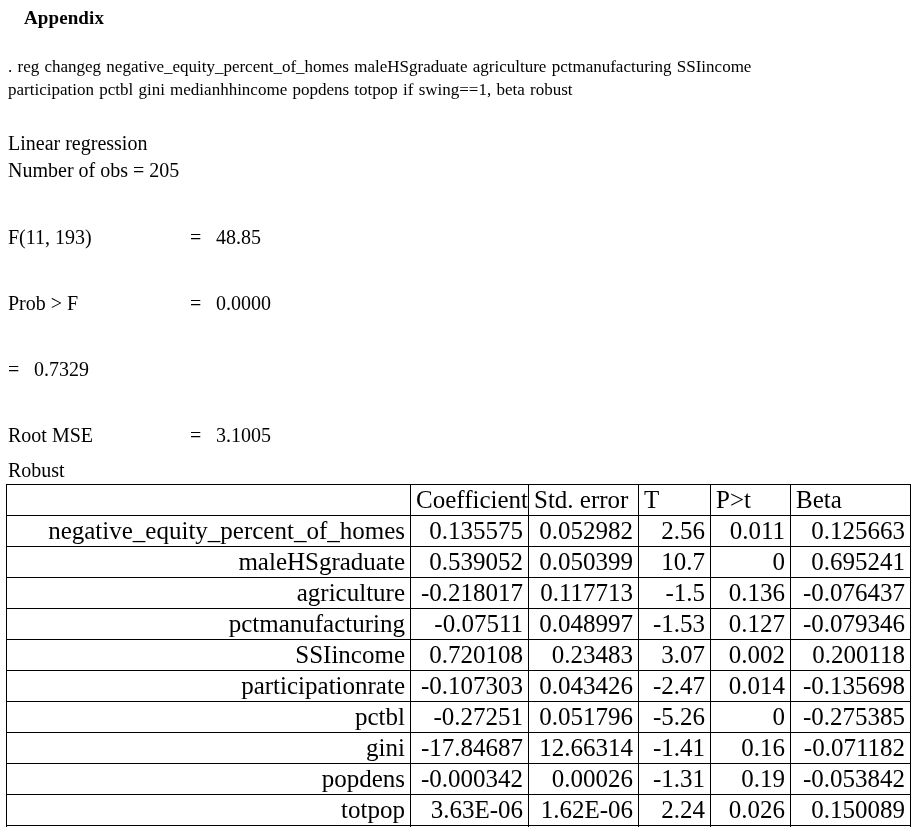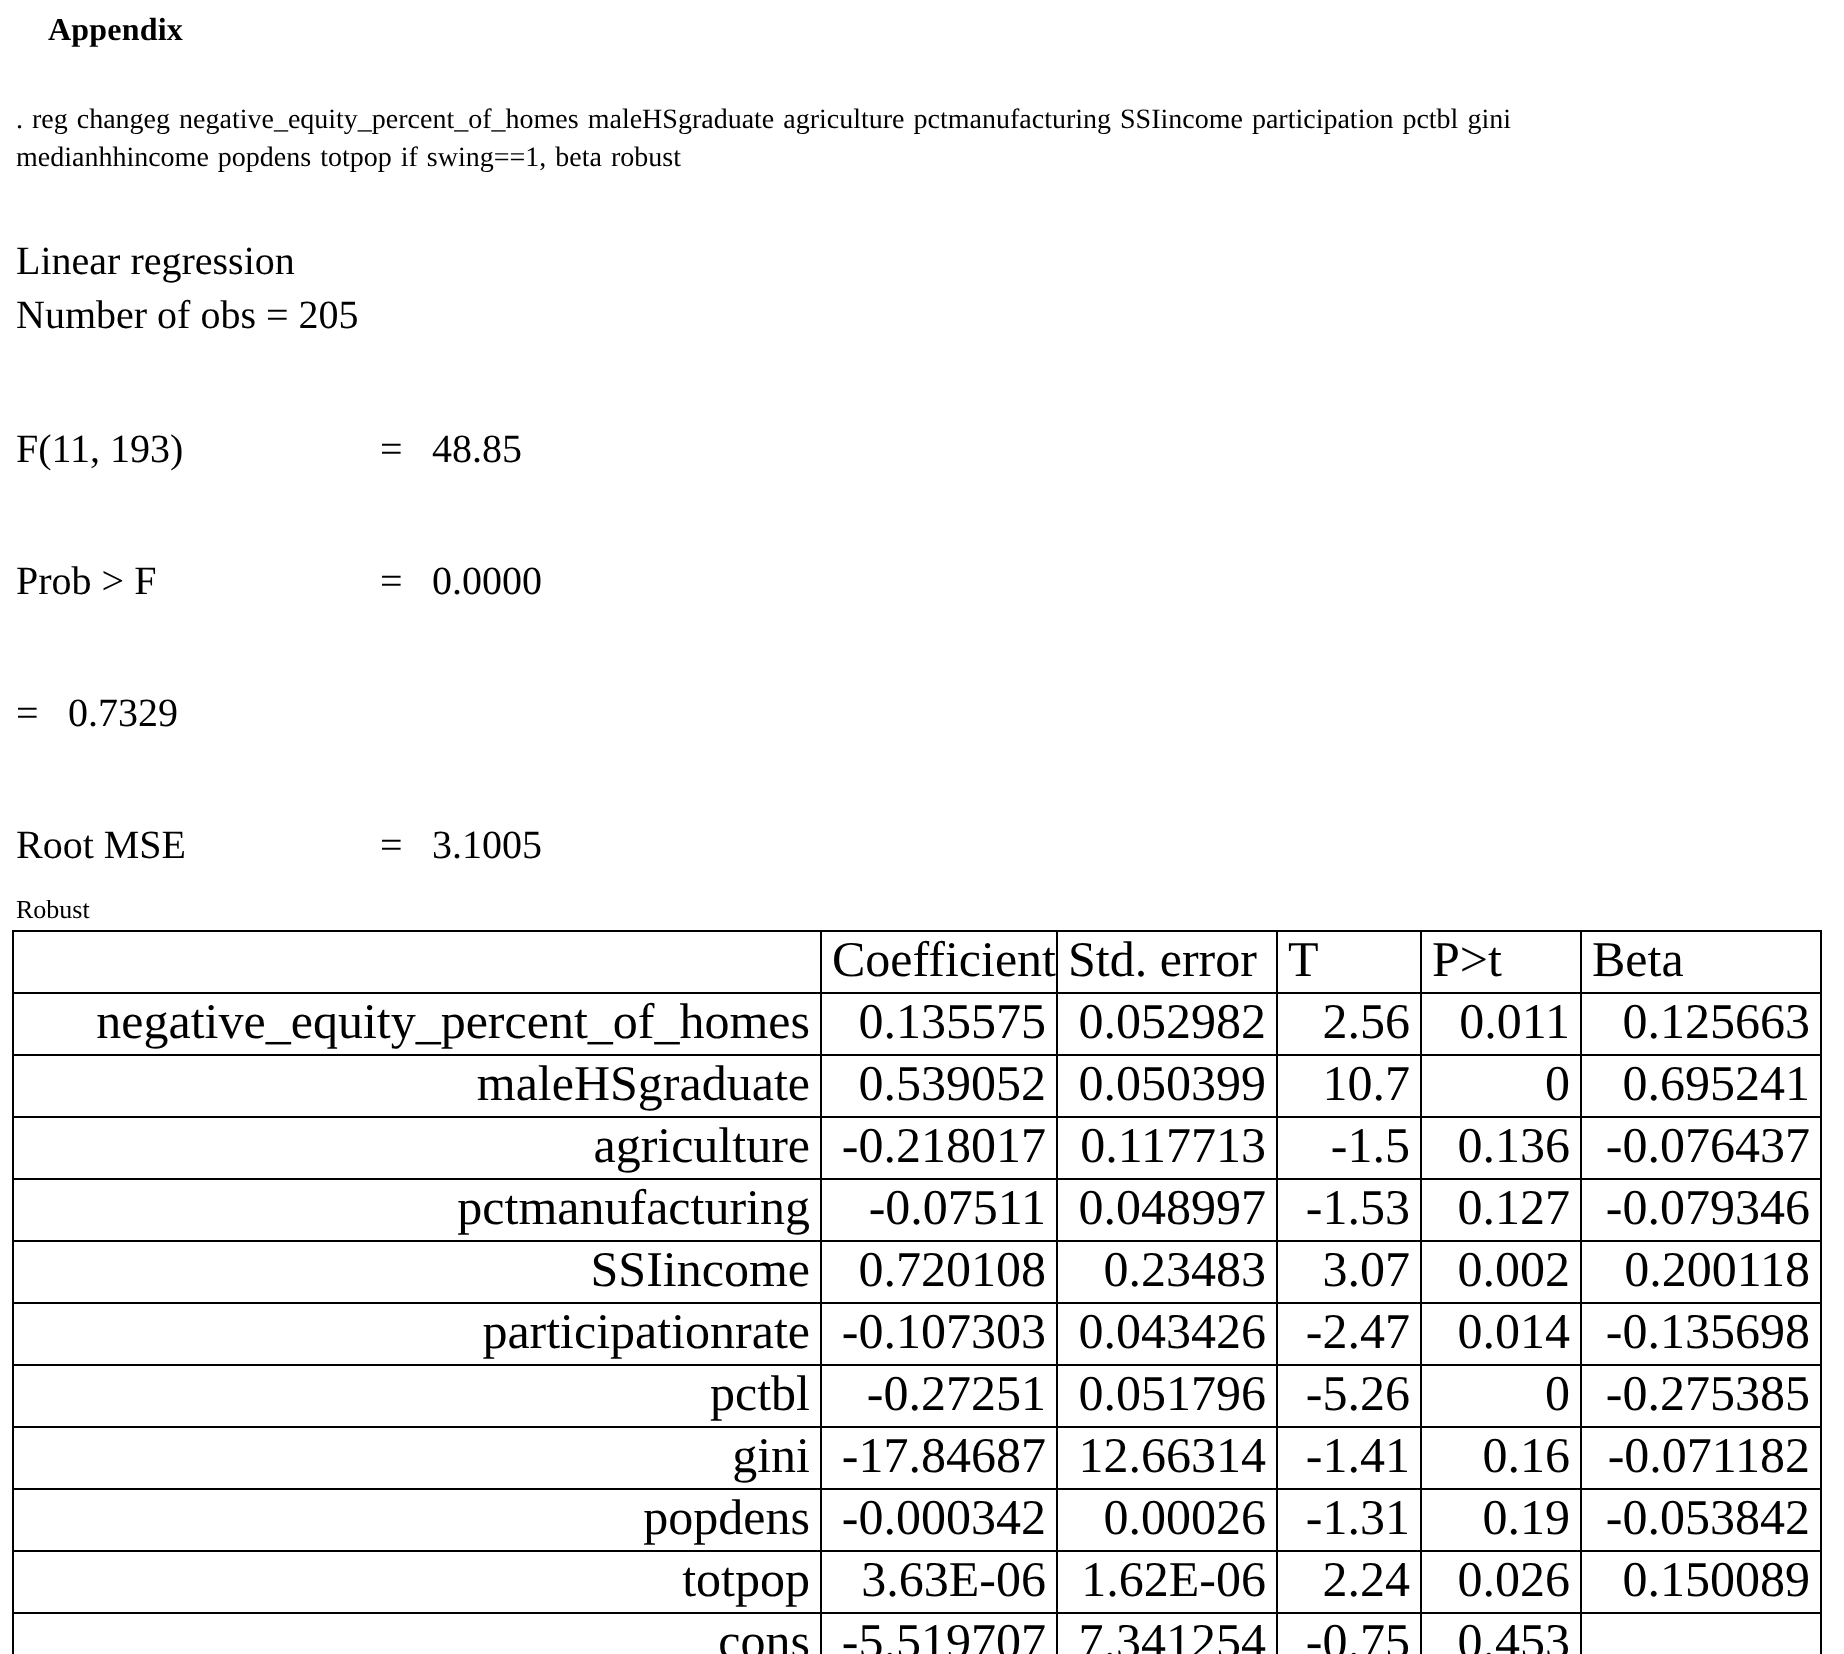--- a/index.html
+++ b/index.html
@@ -15,28 +15,28 @@
     overflow: hidden;
   }
   .page {
     position: relative;
     width: 922px;
     height: 827px;
     padding: 0;
     box-sizing: border-box;
   }
   .appendix-title {
-    font-size: 16px;
+    font-size: 19px;
     font-weight: bold;
     margin: 7px 0 0 24px;
     letter-spacing: 0.1px;
   }
   .command-block {
     margin: 26px 0 0 8px;
-    font-size: 14px;
+    font-size: 17px;
     line-height: 1.38;
     width: 790px;
     word-spacing: 1px;
   }
   .results-block {
     margin: 28px 0 0 8px;
     font-size: 20px;
   }
   .res-line {
     line-height: 1.35;
@@ -56,21 +56,21 @@
   .stat-eq {
     width: 26px;
     flex: 0 0 26px;
   }
   .stat-val {
     text-align: left;
     margin-top: 32px;
   }
   .robust-label {
     margin: 12px 0 2px 8px;
-    font-size: 13px;
+    font-size: 20px;
   }
   table.reg-table {
     border-collapse: collapse;
     margin-left: 6px;
     width: 772px;
     table-layout: fixed;
     font-size: 25px;
   }
   table.reg-table th,
   table.reg-table td {

